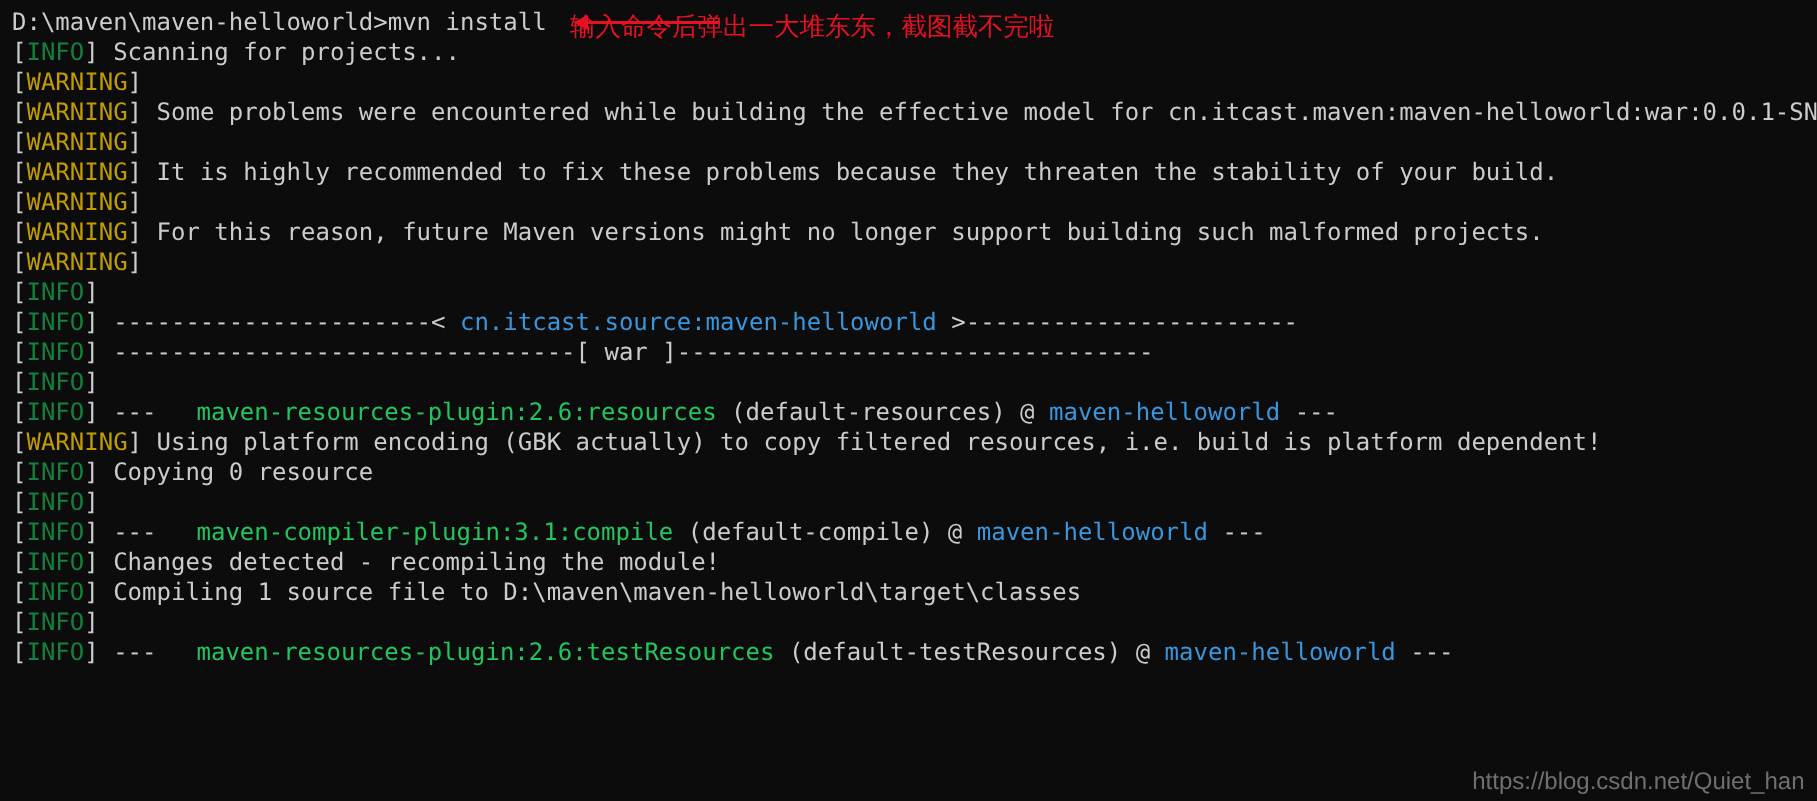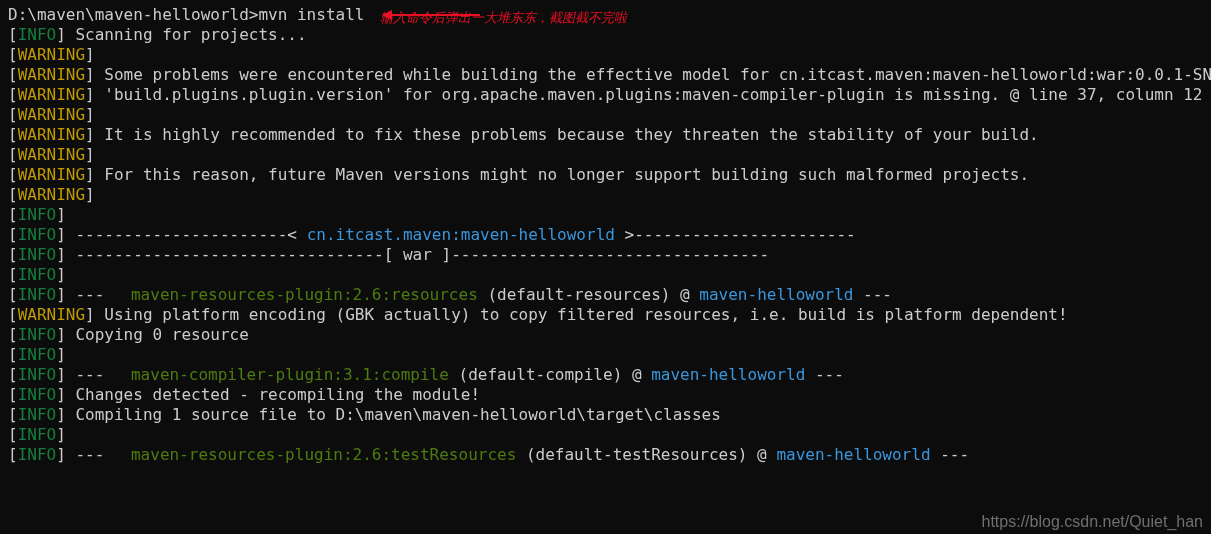--- a/index.html
+++ b/index.html
@@ -12,31 +12,30 @@
   color: #cccccc;
   width: 1211px;
   height: 534px;
   box-sizing: border-box;
   overflow: hidden;
   position: relative;
 }
 .line { white-space: pre; }
 .info { color: #15803d; }
 .warning { color: #c19c00; }
-.green { color: #4d7c0f; padding-left: 17px; }
+.green { color: #22c55e; padding-left: 17px; }
 .cyan { color: #3a96dd; }
 .white { color: #cccccc; }
 .annotation {
   position: absolute;
   top: 8px;
   left: 380px;
   color: #e81123;
   font-family: 'Microsoft YaHei', sans-serif;
-  font-size: 13px;
-  font-style: italic;
+  font-size: 17px;
 }
 .arrow {
   position: absolute;
   top: 14px;
   left: 390px;
   width: 90px;
   height: 2px;
   background: #e81123;
 }
 .arrow::before {
@@ -62,28 +61,27 @@
 <body>
 
 <div class="arrow"></div>
 <div class="annotation">输入命令后弹出一大堆东东，截图截不完啦</div>
 
 <div>
 <div class="line"><span>D:\maven\maven-helloworld&gt;</span><span>mvn install</span></div>
 <div class="line"><span class="white">[</span><span class="info">INFO</span><span class="white">]</span><span> Scanning for projects...</span></div>
 <div class="line"><span class="white">[</span><span class="warning">WARNING</span><span class="white">]</span></div>
 <div class="line"><span class="white">[</span><span class="warning">WARNING</span><span class="white">]</span><span> Some problems were encountered while building the effective model for cn.itcast.maven:maven-helloworld:war:0.0.1-SNAPSHOT</span></div>
-<div class="line"><span class="white">[</span><span class="warning">WARNING</span><span class="white">]</span><span> 'build.plugins.plugin.version' for org.apache.maven.plugins:maven-compiler-plugin is missing. @ line 37, column 12</span></div>
 <div class="line"><span class="white">[</span><span class="warning">WARNING</span><span class="white">]</span></div>
 <div class="line"><span class="white">[</span><span class="warning">WARNING</span><span class="white">]</span><span> It is highly recommended to fix these problems because they threaten the stability of your build.</span></div>
 <div class="line"><span class="white">[</span><span class="warning">WARNING</span><span class="white">]</span></div>
 <div class="line"><span class="white">[</span><span class="warning">WARNING</span><span class="white">]</span><span> For this reason, future Maven versions might no longer support building such malformed projects.</span></div>
 <div class="line"><span class="white">[</span><span class="warning">WARNING</span><span class="white">]</span></div>
 <div class="line"><span class="white">[</span><span class="info">INFO</span><span class="white">]</span></div>
-<div class="line"><span class="white">[</span><span class="info">INFO</span><span class="white">]</span><span> ----------------------&lt; </span><span class="cyan">cn.itcast.maven:maven-helloworld</span><span> &gt;-----------------------</span></div>
+<div class="line"><span class="white">[</span><span class="info">INFO</span><span class="white">]</span><span> ----------------------&lt; </span><span class="cyan">cn.itcast.source:maven-helloworld</span><span> &gt;-----------------------</span></div>
 <div class="line"><span class="white">[</span><span class="info">INFO</span><span class="white">]</span><span> --------------------------------[ war ]---------------------------------</span></div>
 <div class="line"><span class="white">[</span><span class="info">INFO</span><span class="white">]</span></div>
 <div class="line"><span class="white">[</span><span class="info">INFO</span><span class="white">]</span><span> --- </span><span class="green">maven-resources-plugin:2.6:resources</span><span> (default-resources) @ </span><span class="cyan">maven-helloworld</span><span> ---</span></div>
 <div class="line"><span class="white">[</span><span class="warning">WARNING</span><span class="white">]</span><span> Using platform encoding (GBK actually) to copy filtered resources, i.e. build is platform dependent!</span></div>
 <div class="line"><span class="white">[</span><span class="info">INFO</span><span class="white">]</span><span> Copying 0 resource</span></div>
 <div class="line"><span class="white">[</span><span class="info">INFO</span><span class="white">]</span></div>
 <div class="line"><span class="white">[</span><span class="info">INFO</span><span class="white">]</span><span> --- </span><span class="green">maven-compiler-plugin:3.1:compile</span><span> (default-compile) @ </span><span class="cyan">maven-helloworld</span><span> ---</span></div>
 <div class="line"><span class="white">[</span><span class="info">INFO</span><span class="white">]</span><span> Changes detected - recompiling the module!</span></div>
 <div class="line"><span class="white">[</span><span class="info">INFO</span><span class="white">]</span><span> Compiling 1 source file to D:\maven\maven-helloworld\target\classes</span></div>
 <div class="line"><span class="white">[</span><span class="info">INFO</span><span class="white">]</span></div>

